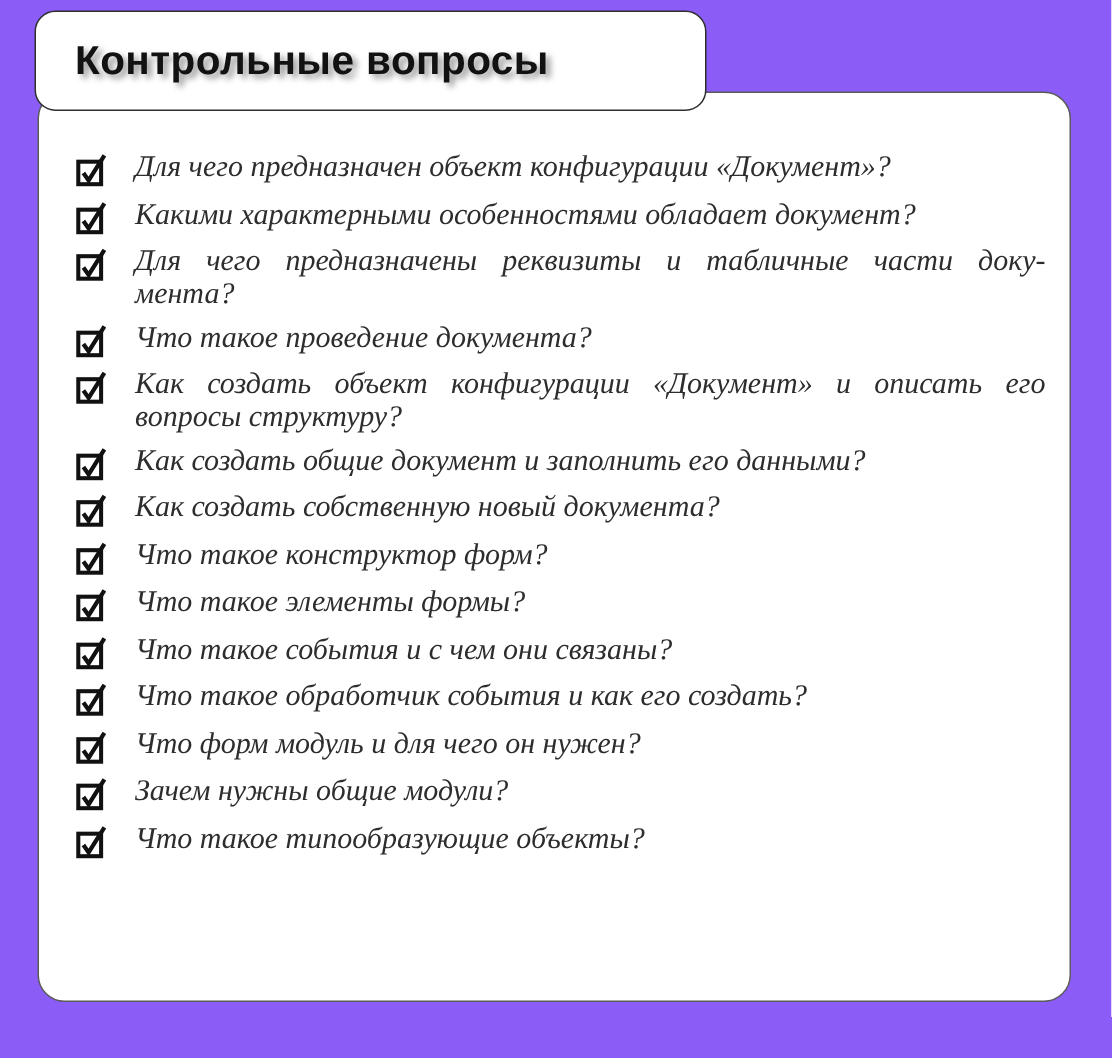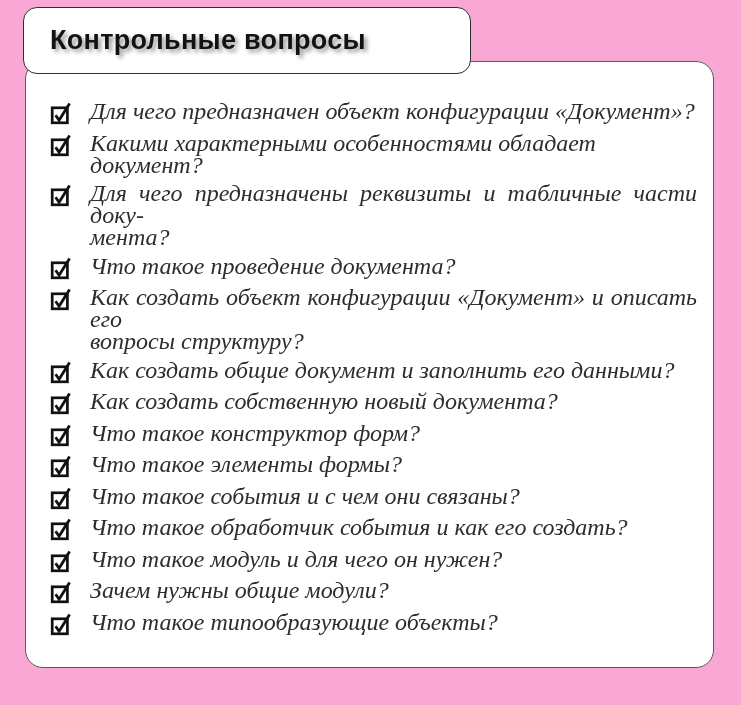--- a/index.html
+++ b/index.html
@@ -5,21 +5,21 @@
   html, body {
     margin: 0;
     padding: 0;
     background: #ffffff;
     font-family: "Liberation Serif", serif;
   }
   .page {
     position: relative;
     width: 741px;
     height: 705px;
-    background: #f9a8d4;
+    background: #8b5cf6;
     overflow: hidden;
   }
 
   
   .main-box {
     position: absolute;
     left: 25px;
     top: 61px;
     width: 689px;
     height: 607px;
@@ -77,21 +77,21 @@
     width: 21px;
     height: 24px;
     margin-top: 1px;
   }
   .q-check svg { display: block; }
   .q-text {
     flex: 1 1 auto;
     margin-left: 19px;
     font-family: "Liberation Serif", serif;
     font-style: italic;
-    font-size: 24px;
+    font-size: 20px;
     line-height: 22px;
     color: #2d2d2d;
   }
   .q-line { text-align: left; }
   .q-line.j {
     text-align: justify;
     text-align-last: justify;
   }
 </style>
 </head>
@@ -230,21 +230,21 @@
         </div>
       </li>
       <li class="q-item">
         <span class="q-check">
           <svg width="21" height="24" viewBox="0 0 21 24" xmlns="http://www.w3.org/2000/svg">
             <rect x="2.2" y="6.8" width="15.2" height="15" fill="none" stroke="#111111" stroke-width="2.7"></rect>
             <path d="M5.6 14.3 L9.1 19.3 L19.6 2.6" fill="none" stroke="#111111" stroke-width="2.8"></path>
           </svg>
         </span>
         <div class="q-text">
-          <div class="q-line">Что такое модуль и для чего он нужен?</div>
+          <div class="q-line">Что форм модуль и для чего он нужен?</div>
         </div>
       </li>
       <li class="q-item">
         <span class="q-check">
           <svg width="21" height="24" viewBox="0 0 21 24" xmlns="http://www.w3.org/2000/svg">
             <rect x="2.2" y="6.8" width="15.2" height="15" fill="none" stroke="#111111" stroke-width="2.7"></rect>
             <path d="M5.6 14.3 L9.1 19.3 L19.6 2.6" fill="none" stroke="#111111" stroke-width="2.8"></path>
           </svg>
         </span>
         <div class="q-text">

